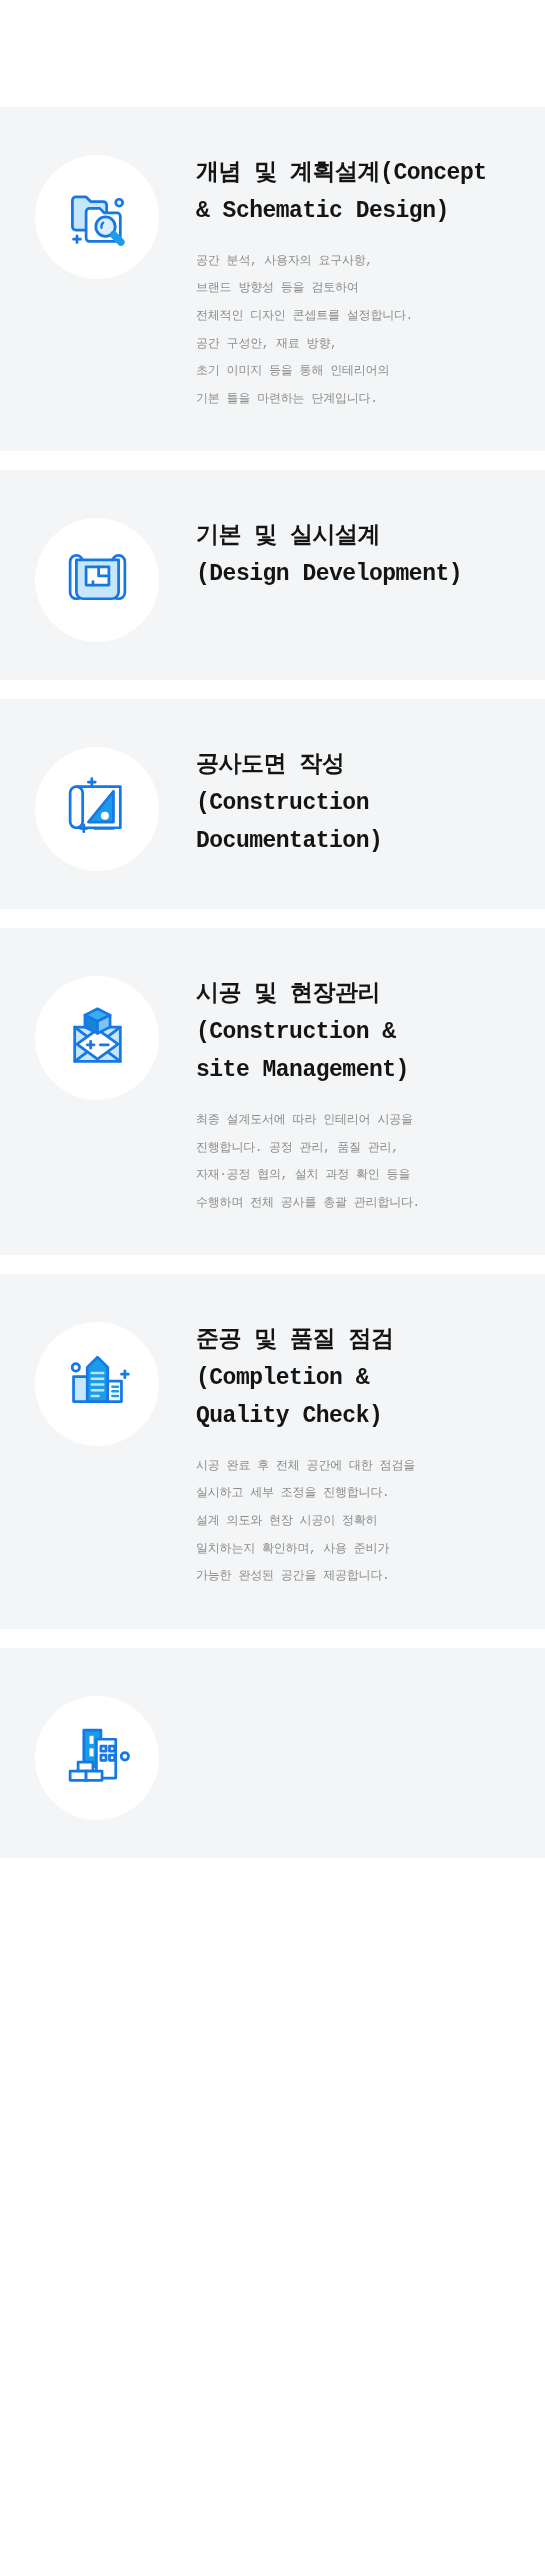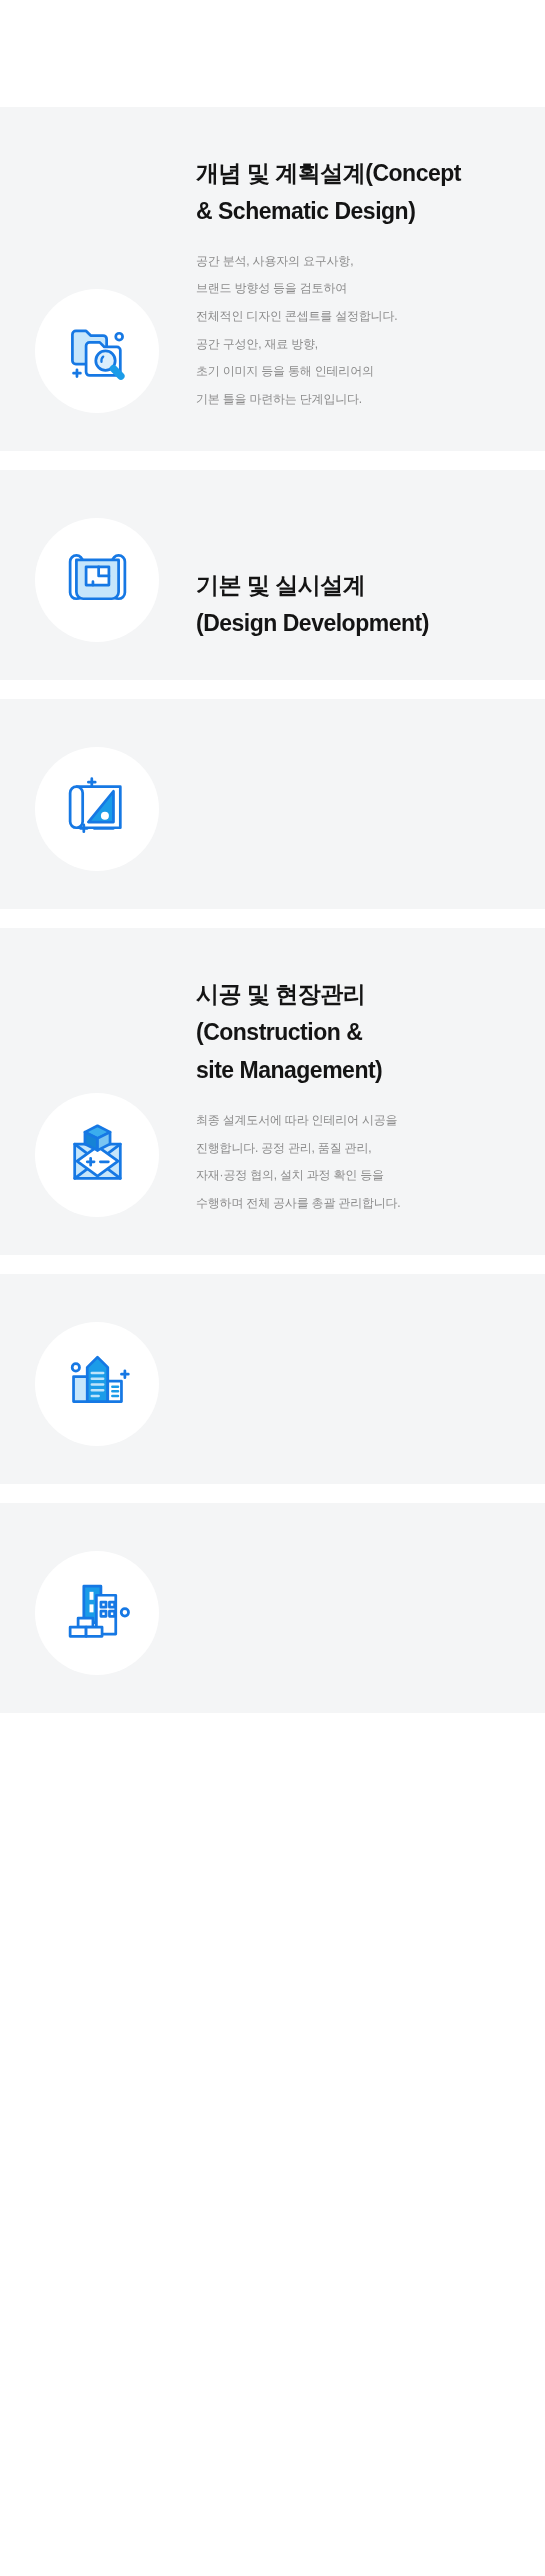--- a/index.html
+++ b/index.html
@@ -8,23 +8,24 @@
     min-height: 2576px;
     font-family: "Liberation Sans", sans-serif;
     -webkit-font-smoothing: antialiased;
   }
   .top-spacer { height: 107px; }
   .bottom-spacer { height: 108px; }
   .cards { display: flex; flex-direction: column; gap: 19px; }
   .card {
     background: #f4f5f6;
     display: flex;
-    align-items: flex-end;
+    align-items: flex-start;
     padding: 48px 23px 38px 35px;
     box-sizing: border-box;
+    font-family: Liberation Mono, monospace;
   }
   .icon-circle {
     flex: none;
     width: 124px;
     height: 124px;
     border-radius: 50%;
     background: #ffffff;
     display: flex;
     align-items: center;
     justify-content: center;
@@ -109,20 +110,23 @@
           <rect x="8" y="12" width="11" height="36" rx="5.5" fill="#ffffff"></rect>
           <path d="M27 5 v6 M24 8 h6"></path>
           <path fill="#1b9ce8" d="M24 43 L46 16 V43 z"></path>
           <circle cx="38.5" cy="37.5" r="3.5" fill="#ffffff" stroke="none"></circle>
           <path d="M29 48.5 h17"></path>
           <path d="M20 45.5 v6 M17 48.5 h6"></path>
         </g>
       </svg>
     </div>
     <div class="content">
+      <h2 class="title">공사도면 작성
+(Construction
+Documentation)</h2>
     </div>
   </section>
 
   <section class="card">
     <div class="icon-circle">
       <svg width="73" height="73" viewBox="0 0 64 64">
         <g fill="none" stroke="#1678e4" stroke-width="2.4" stroke-linecap="round" stroke-linejoin="round">
           <rect x="12" y="22" width="40" height="30" fill="#c6e6fb"></rect>
           <path d="M12 22 L52 52 M52 22 L12 52"></path>
           <path fill="#ffffff" d="M32 24 L50 37 L32 50 L14 37 z"></path>
@@ -150,20 +154,30 @@
         <g fill="none" stroke="#1678e4" stroke-width="2.4" stroke-linecap="round" stroke-linejoin="round">
           <rect x="11" y="25" width="13" height="22" fill="#c6e6fb"></rect>
           <path fill="#1b9ce8" d="M23 47 V17 l9 -9 9 9 v30 z"></path>
           <path d="M27 22 h10 M27 27 h10 M27 32 h10 M27 37 h10 M27 42 h6" stroke="#bfe4fa" stroke-width="2.2"></path>
           <rect x="41" y="29" width="12" height="18" fill="#ffffff"></rect>
           <path d="M45 34 h5 M45 38 h5 M45 42 h5" stroke="#1b9ce8" stroke-width="2.2"></path>
           <circle cx="13" cy="17" r="3.2" fill="#ffffff"></circle>
           <path d="M56 20 v6 M53 23 h6"></path>
         </g>
       </svg>
+    </div>
+    <div class="content">
+      <h2 class="title">준공 및 품질 점검
+(Completion &amp;
+Quality Check)</h2>
+      <p class="desc">시공 완료 후 전체 공간에 대한 점검을
+실시하고 세부 조정을 진행합니다.
+설계 의도와 현장 시공이 정확히
+일치하는지 확인하며, 사용 준비가
+가능한 완성된 공간을 제공합니다.</p>
     </div>
   </section>
 
   <section class="card">
     <div class="icon-circle">
       <svg width="73" height="73" viewBox="0 0 64 64">
         <g fill="none" stroke="#1678e4" stroke-width="2.4" stroke-linecap="round" stroke-linejoin="round">
           <rect x="20" y="8" width="15" height="32" fill="#1b9ce8"></rect>
           <rect x="25" y="13" width="3.5" height="7" fill="#ffffff" stroke="none"></rect>
           <rect x="25" y="24" width="3.5" height="7" fill="#ffffff" stroke="none"></rect>

